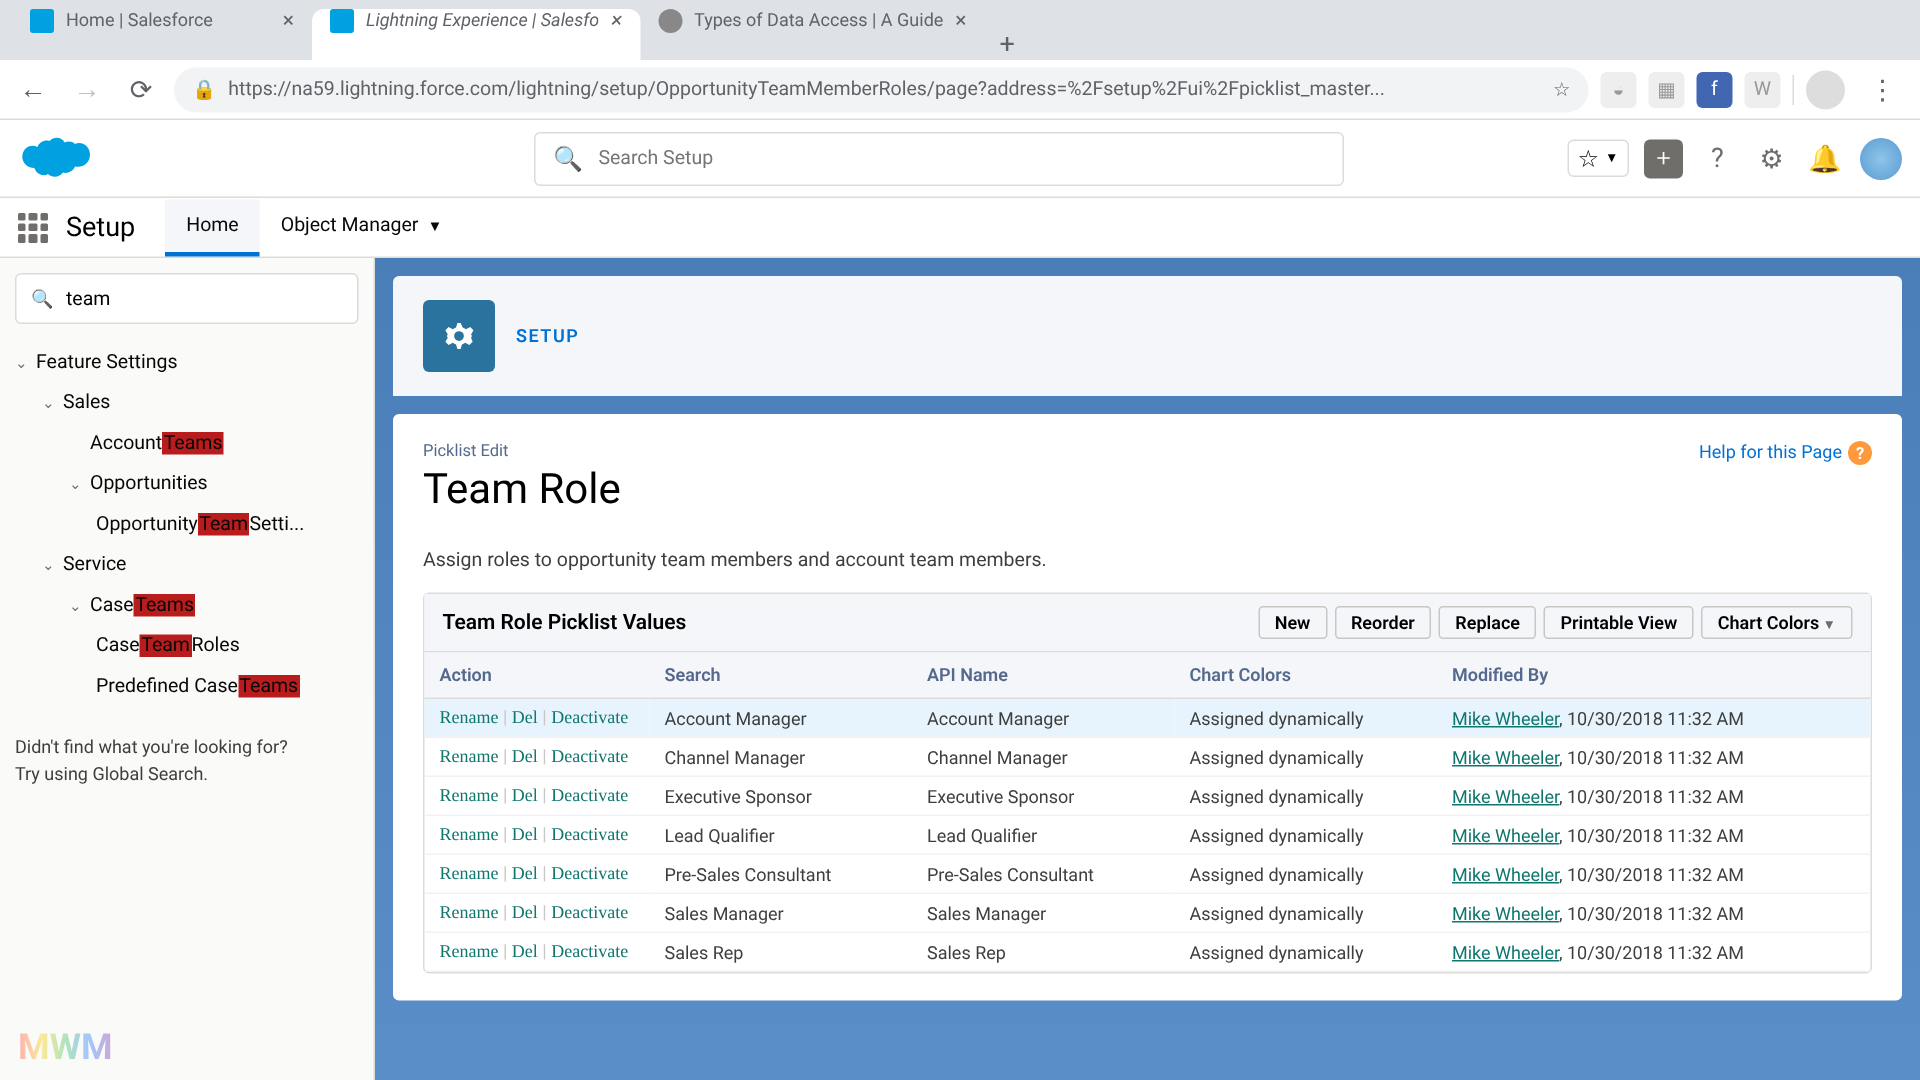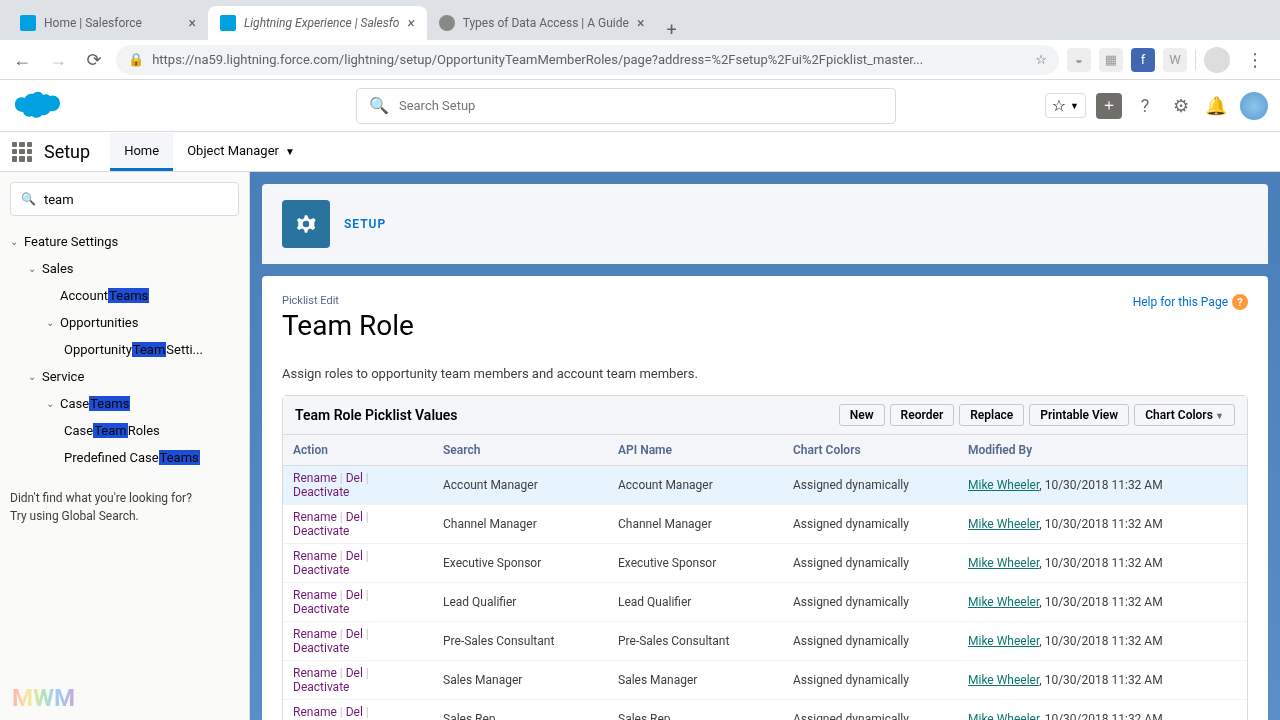--- a/index.html
+++ b/index.html
@@ -1,20 +1,20 @@
 <!DOCTYPE html>
 <html><head>
 <meta charset="utf-8">
 <style>
 * { margin: 0; padding: 0; box-sizing: border-box; font-family: -apple-system, BlinkMacSystemFont, "Segoe UI", Roboto, sans-serif; }
 body { width: 1280px; height: 720px; overflow: hidden; background: #fff; }
 
 
 .browser-tabs { height: 40px; background: #dee1e6; display: flex; align-items: flex-end; padding: 0 8px; }
-.tab { height: 34px; display: flex; align-items: center; padding: 0 12px; font-size: 12px; color: #5f6368; border-radius: 8px 8px 0 0; position: relative; min-width: 200px; max-width: 240px; }
+.tab { height: 34px; display: flex; padding: 0 12px; font-size: 12px; color: #5f6368; border-radius: 8px 8px 0 0; position: relative; min-width: 200px; max-width: 240px; }
 .tab.active { background: #fff; font-style: italic; }
 .tab-icon { width: 16px; height: 16px; margin-right: 8px; border-radius: 2px; flex-shrink: 0; }
 .tab-icon.sf { background: #00a1e0; }
 .tab-icon.other { background: #888; border-radius: 50%; }
 .tab-title { overflow: hidden; text-overflow: ellipsis; white-space: nowrap; flex: 1; }
 .tab-close { margin-left: 8px; color: #5f6368; font-size: 14px; cursor: pointer; }
 .new-tab { padding: 0 10px; font-size: 18px; color: #5f6368; cursor: pointer; }
 
 .browser-toolbar { height: 40px; background: #fff; border-bottom: 1px solid #dadce0; display: flex; align-items: center; padding: 0 8px; gap: 8px; }
 .nav-btn { width: 28px; height: 28px; display: flex; align-items: center; justify-content: center; color: #5f6368; font-size: 18px; cursor: pointer; border-radius: 50%; }
@@ -52,21 +52,21 @@
 .sidebar { width: 250px; border-right: 1px solid #dddbda; padding: 10px; overflow-y: auto; background: #fafaf9; }
 .side-search { width: 100%; height: 34px; border: 1px solid #dddbda; border-radius: 4px; padding: 0 10px; display: flex; align-items: center; margin-bottom: 12px; background: #fff; }
 .side-search-icon { color: #706e6b; margin-right: 8px; font-size: 12px; }
 .side-search input { border: none; outline: none; font-size: 13px; flex: 1; background: transparent; }
 .tree-item { display: flex; align-items: center; padding: 6px 0; font-size: 13px; color: #080707; cursor: pointer; }
 .tree-chev { width: 14px; font-size: 10px; color: #706e6b; }
 .tree-item.l1 { padding-left: 0; }
 .tree-item.l2 { padding-left: 18px; }
 .tree-item.l3 { padding-left: 36px; }
 .tree-item.l4 { padding-left: 54px; }
-.hl { background: #1d4ed8; padding: 0 1px; }
+.hl { background: #b91c1c; padding: 0 1px; }
 .sidebar-hint { font-size: 12px; color: #3e3e3c; margin-top: 18px; line-height: 1.5; }
 .mwm-logo { position: absolute; bottom: 8px; left: 12px; font-size: 24px; font-weight: bold; background: linear-gradient(90deg, #ff6b6b, #ffd93d, #6bcf7f, #4d96ff, #9b59b6); -webkit-background-clip: text; -webkit-text-fill-color: transparent; opacity: 0.5; }
 
 .content { flex: 1; background: linear-gradient(180deg, #4a7eb8 0%, #5a8ec8 100%); padding: 0; overflow-y: auto; position: relative; }
 .content-inner { margin: 12px; }
 
 .setup-header { background: #f4f6f9; border-radius: 4px 4px 0 0; padding: 16px 20px; display: flex; align-items: center; }
 .setup-icon-box { width: 48px; height: 48px; background: #2a739e; border-radius: 4px; display: flex; align-items: center; justify-content: center; margin-right: 14px; }
 .setup-icon-box svg { fill: #fff; }
 .setup-label { font-size: 12px; color: #0070d2; letter-spacing: 1px; font-weight: 600; }
@@ -82,21 +82,21 @@
 .section-header { background: #f4f6f9; padding: 8px 12px; font-size: 14px; font-weight: 600; display: flex; align-items: center; border-bottom: 1px solid #dddbda; }
 .section-title { flex: 0 0 auto; margin-right: auto; }
 .section-btns { display: flex; gap: 5px; margin-left: 96px; }
 .sf-btn { background: #f4f6f9; border: 1px solid #c9c7c5; border-radius: 3px; padding: 3px 10px; font-size: 12px; cursor: pointer; font-weight: 600; }
 .sf-btn.dd::after { content: " ▼"; font-size: 9px; color: #706e6b; }
 
 table.picklist { width: 100%; border-collapse: collapse; font-size: 12px; }
 table.picklist th { text-align: left; padding: 8px 10px; background: #f4f6f9; font-weight: 600; color: #54698d; border-bottom: 1px solid #dddbda; }
 table.picklist td { padding: 5px 10px; border-bottom: 1px solid #f3f2f2; color: #3e3e3c; }
 table.picklist tr:first-child td { background: #e8f4fd; }
-.action-link { color: #701a75; cursor: pointer; }
+.action-link { color: #0f766e; cursor: pointer; font-family: Liberation Serif, serif; }
 .action-sep { color: #c9c7c5; }
 .mod-link { color: #0f766e; text-decoration: underline; cursor: pointer; }
 .col-action { width: 150px; }
 .col-values { width: 175px; }
 .col-api { width: 175px; }
 .col-colors { width: 175px; }
 </style>
 </head>
 <body>
 

